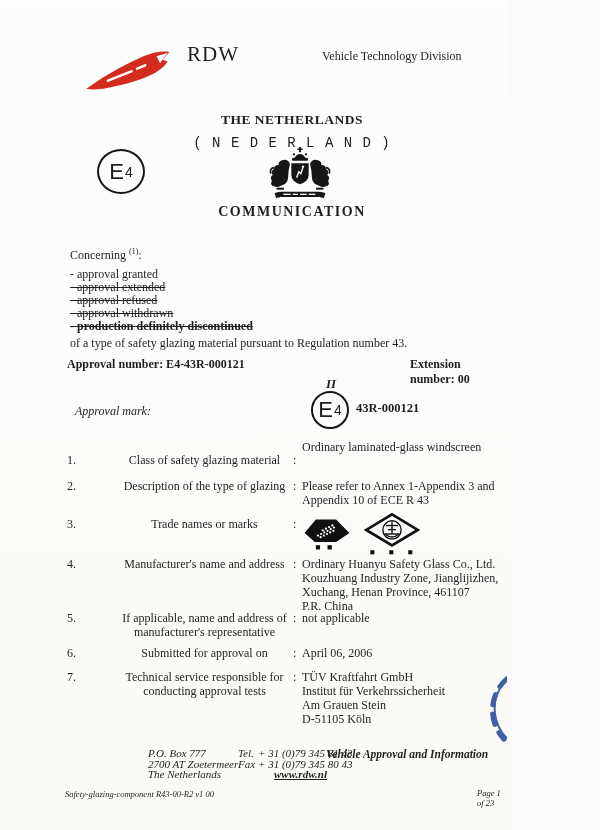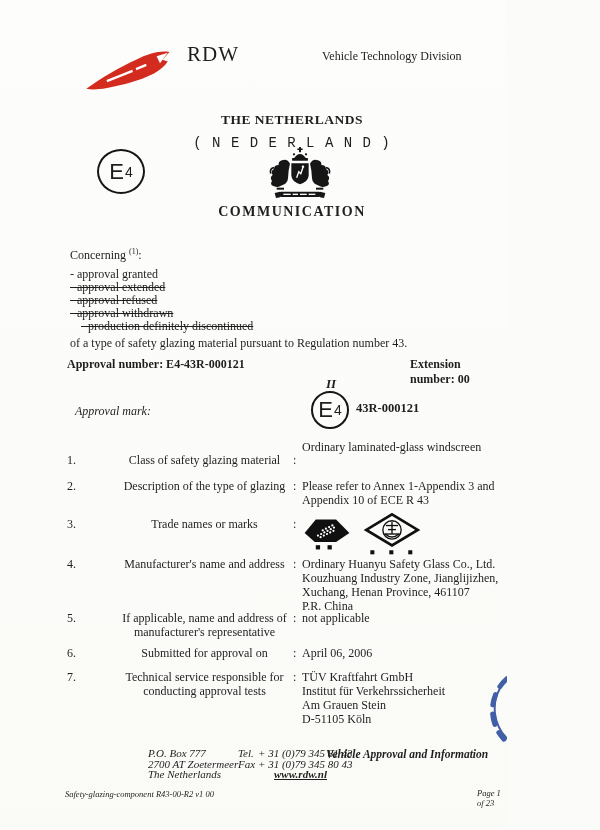--- a/index.html
+++ b/index.html
@@ -98,21 +98,21 @@
 
   <div class="abs centerband b" style="top:204px; font-size:14px; letter-spacing:1.5px;">COMMUNICATION</div>
 
   <div class="abs fs12" style="left:70px; top:247px;">
     <span>Concerning </span><sup>(1)</sup><span>:</span>
   </div>
   <div class="abs opt" style="left:70px; top:268px;">- approval granted</div>
   <div class="abs opt struck" style="left:70px; top:281px;">- approval extended</div>
   <div class="abs opt struck" style="left:70px; top:294px;">- approval refused</div>
   <div class="abs opt struck" style="left:70px; top:307px;">- approval withdrawn</div>
-  <div class="abs opt struck" style="left:81px; top:320px;">- production definitely discontinued</div>
+  <div class="abs opt struck" style="left:70px; top:320px;font-weight:bold;">- production definitely discontinued</div>
   <div class="abs fs12" style="left:70px; top:336px;">of a type of safety glazing material pursuant to Regulation number 43.</div>
 
   <div class="abs b fs12" style="left:67px; top:357px;">Approval number: E4-43R-000121</div>
   <div class="abs b fs12" style="left:410px; top:357px;">Extension number: 00</div>
 
   <div class="abs i fs12" style="left:75px; top:404px;">Approval mark:</div>
   <div class="abs b i" style="left:326px; top:376px; font-size:13px;">II</div>
   <div class="abs emark" style="left:311px; top:391px; width:38px; height:38px;">
     <span class="e" style="font-size:22px;">E</span>
       <span class="d" style="font-size:14px;">4</span>

